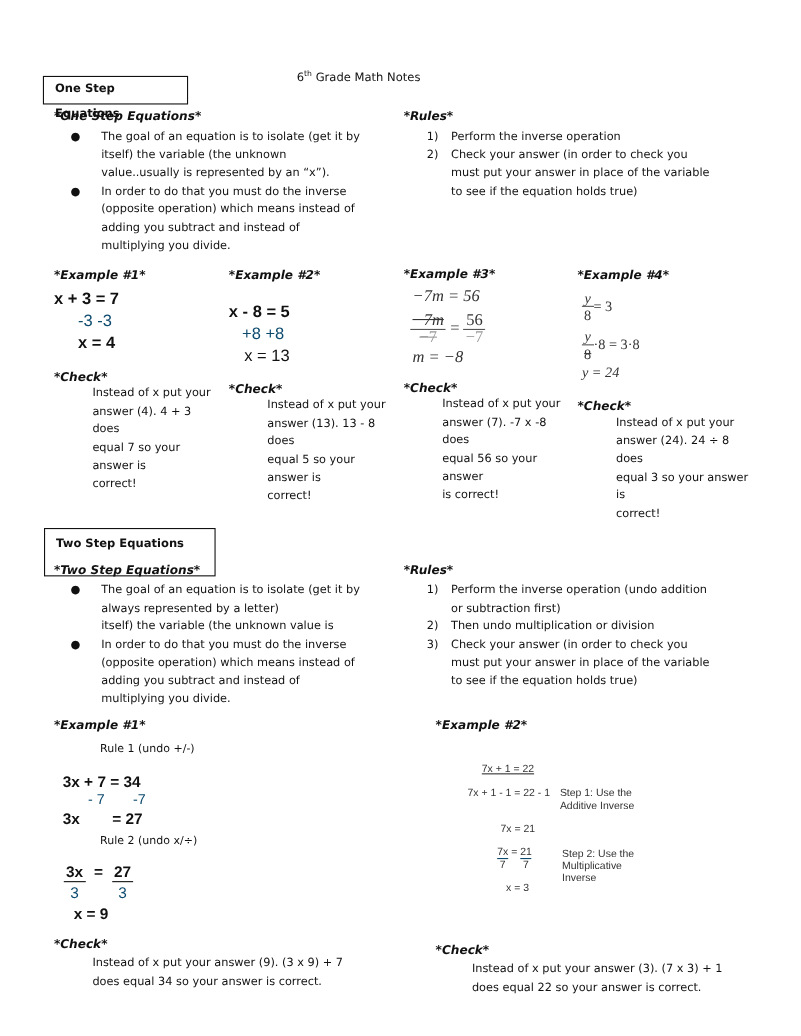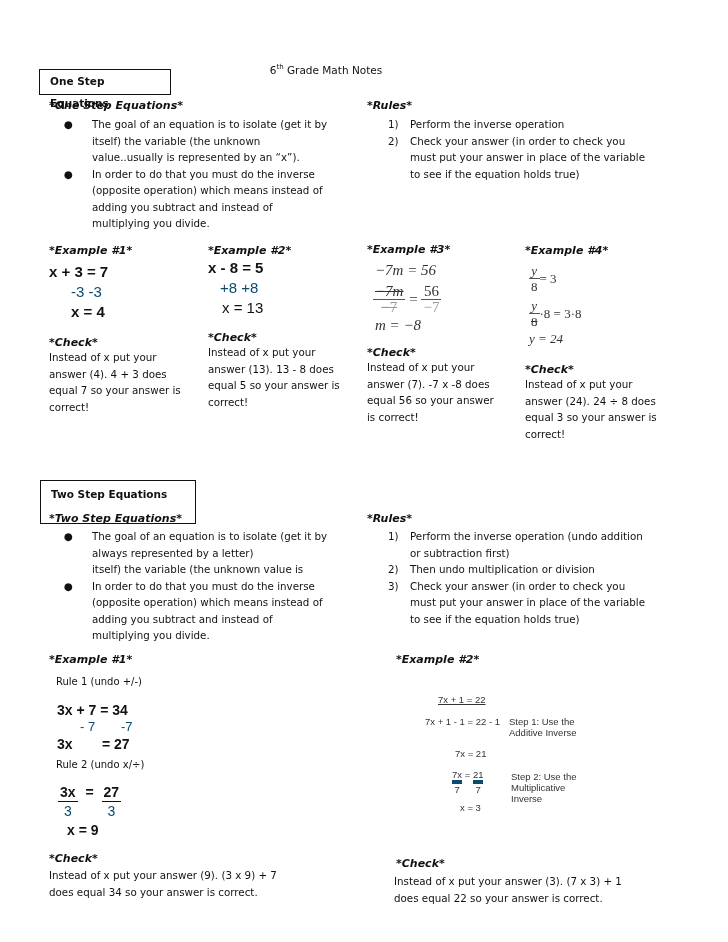--- a/index.html
+++ b/index.html
@@ -3,38 +3,38 @@
 <meta charset="utf-8">
 <style>
   html, body { margin:0; padding:0; background:#ffffff; }
   body { width:728px; height:942px; position:relative; overflow:hidden;
          font-family:"DejaVu Sans", sans-serif; color:#111; font-size:10.5px; }
   .abs { position:absolute; }
   .page-title { left:0; width:644px; top:63px; text-align:center; font-size:10.5px; padding-left:8px; box-sizing:border-box; }
   .page-title sup { font-size:7px; }
   .sec-box { border:1.3px solid #111; padding:0 10px; font-weight:bold; font-size:10.5px; line-height:22px; box-sizing:border-box; }
   .hdr { font-weight:bold; font-style:italic; font-size:11px; }
-  .txt { font-size:10.3px; line-height:16.5px; }
+  .txt { font-size:10.3px; line-height:16.5px;margin-left:35px; }
   ul.bul { list-style:none; margin:0; padding:0; }
   ul.bul li { position:relative; padding-left:43px; }
   ul.bul li .dot { position:absolute; left:15px; top:0; }
   ol.num { list-style:none; margin:0; padding:0; }
   ol.num li { position:relative; padding-left:43px; }
   ol.num li .n { position:absolute; left:21px; top:0; }
   .eq { font-family:"Liberation Sans", sans-serif; font-weight:bold; font-size:15px; line-height:20px; }
   .eq .gray { color:#0c4a6e; font-weight:normal; }
   .serif-eq { font-family:"Liberation Serif", serif; font-size:15px; color:#333; }
   .frac { display:inline-block; vertical-align:middle; text-align:center; line-height:15px; }
   .frac .top { display:block; border-bottom:1px solid #555; padding:0 2px; }
   .frac .bot { display:block; padding:0 2px; }
   .faint { color:#999; }
   .strike { text-decoration:line-through; }
   .small-eq { font-family:"Liberation Sans", sans-serif; font-size:9.5px; color:#333; }
   .fr2 { display:inline-block; vertical-align:middle; text-align:center; line-height:11px; }
-  .fr2 .top { display:block; border-bottom:4px solid #0c4a6e; }
+  .fr2 .top { display:block; border-bottom:1px solid #0c4a6e; }
   .fr2 .bot { display:block; }
 </style>
 </head>
 <body>
 
 <div class="abs page-title"><span>6</span><sup>th</sup><span> Grade Math Notes</span></div>
 
 <div class="abs sec-box" style="left:39px; top:69px; width:132px; height:26px;"><span>One Step Equations</span></div>
 
 <div class="abs hdr" style="left:49px; top:99px;">*One Step Equations*</div>
@@ -78,21 +78,21 @@
   <div class="txt">
     <div>Instead of x put your</div>
     <div>answer (4). 4 + 3 does</div>
     <div>equal 7 so your answer is</div>
     <div>correct!</div>
   </div>
 </div>
 
 <div class="abs" style="left:208px; top:244px; width:150px;">
   <div class="hdr">*Example #2*</div>
-  <div class="eq" style="margin-top:1px;">x - 8 = 5</div>
+  <div class="eq" style="margin-top:17px;">x - 8 = 5</div>
   <div class="eq" style="padding-left:12px;"><span class="gray">+8 +8</span></div>
   <div class="eq" style="padding-left:14px; font-weight:normal;">x = 13</div>
   <div class="hdr" style="margin-top:13px;">*Check*</div>
   <div class="txt">
     <div>Instead of x put your</div>
     <div>answer (13). 13 - 8 does</div>
     <div>equal 5 so your answer is</div>
     <div>correct!</div>
   </div>
 </div>

